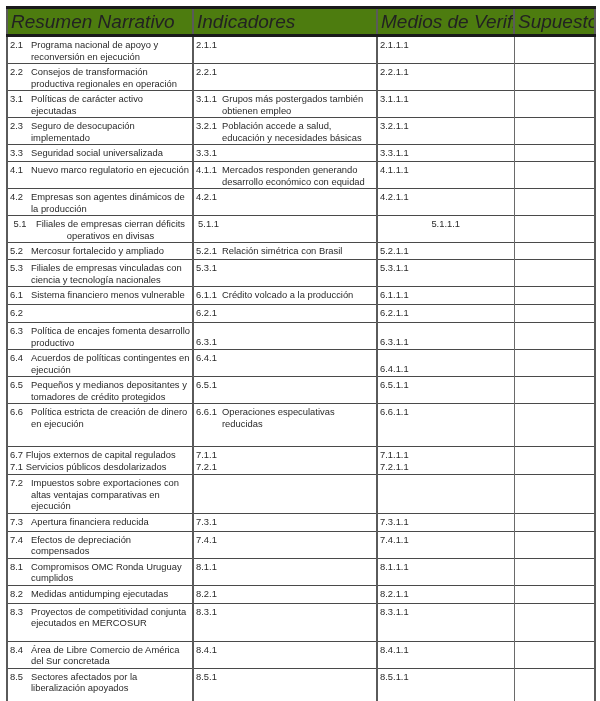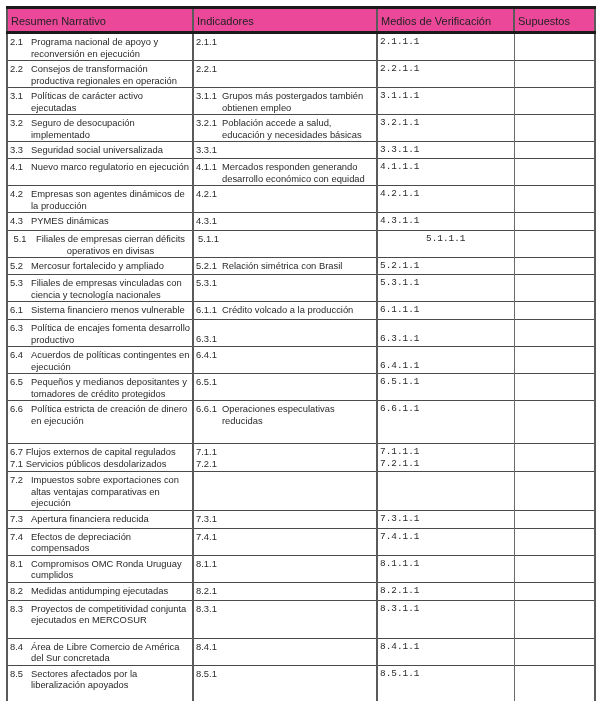--- a/index.html
+++ b/index.html
@@ -27,44 +27,45 @@
       border-top: 3px solid #1a1a1a;
       border-bottom: 4px solid #1a1a1a;
       border-left: 2px solid #5a5a5a;
       border-right: 2px solid #5a5a5a;
     }
     col.c1 { width: 186px; }
     col.c2 { width: 184px; }
     col.c3 { width: 137px; }
     col.c4 { width: 81px; }
     thead th {
-      background: #ec4899;
+      background: #4d7c0f;
       font-weight: normal;
-      font-size: 11px;
+      font-size: 19px;
       text-align: left;
       padding: 2px 3px 1px 3px;
       height: 19px;
       border-bottom: 3px solid #1a1a1a;
       border-right: 2px solid #5a5a5a;
       color: #222;
       white-space: nowrap;
       overflow: hidden;
+      font-style: italic;
     }
     thead th:last-child { border-right: none; }
     tbody td {
       font-size: 9.4px;
       line-height: 11.5px;
       vertical-align: top;
       padding: 2px 2px 1px 2px;
       border-top: 1.5px solid #4a4a4a;
       border-right: 2px solid #5a5a5a;
       overflow: hidden;
     }
     tbody td:last-child { border-right: none; }
-    tbody td.c3cell { border-right: 1px solid #6a6a6a; font-family: Liberation Mono, monospace; }
+    tbody td.c3cell { border-right: 1px solid #6a6a6a; }
     .item {
       display: flex;
       align-items: flex-start;
     }
     .num {
       flex: 0 0 auto;
       width: 20px;
       white-space: nowrap;
     }
     .txt { flex: 1 1 auto; padding-left: 1px; }
@@ -141,21 +142,21 @@
             </div>
           </td>
           <td class="c3cell">
             <span class="line">3.1.1.1</span>
           </td>
           <td><span></span></td>
         </tr>
         <tr style="height: 25px;">
           <td>
             <div class="item">
-              <span class="num">3.2</span>
+              <span class="num">2.3</span>
               <span class="txt">Seguro de desocupación implementado</span>
             </div>
           </td>
           <td class="ind">
             <div class="item">
               <span class="num">3.2.1</span>
               <span class="txt">Población accede a salud, educación  y necesidades básicas</span>
             </div>
           </td>
           <td class="c3cell">
@@ -210,38 +211,20 @@
             <div class="item">
               <span class="num">4.2.1</span>
               <span class="txt"></span>
             </div>
           </td>
           <td class="c3cell">
             <span class="line">4.2.1.1</span>
           </td>
           <td><span></span></td>
         </tr>
-        <tr style="height: 18px;">
-          <td>
-            <div class="item">
-              <span class="num">4.3</span>
-              <span class="txt">PYMES dinámicas</span>
-            </div>
-          </td>
-          <td class="ind">
-            <div class="item">
-              <span class="num">4.3.1</span>
-              <span class="txt"></span>
-            </div>
-          </td>
-          <td class="c3cell">
-            <span class="line">4.3.1.1</span>
-          </td>
-          <td><span></span></td>
-        </tr>
         <tr style="height: 26px; text-align: center;">
           <td>
             <div class="item">
               <span class="num">5.1</span>
               <span class="txt">Filiales de empresas cierran déficits operativos en divisas</span>
             </div>
           </td>
           <td class="ind">
             <div class="item">
               <span class="num">5.1.1</span>
@@ -297,20 +280,38 @@
             </div>
           </td>
           <td class="ind">
             <div class="item">
               <span class="num">6.1.1</span>
               <span class="txt">Crédito volcado a la producción</span>
             </div>
           </td>
           <td class="c3cell">
             <span class="line">6.1.1.1</span>
+          </td>
+          <td><span></span></td>
+        </tr>
+        <tr style="height: 18px;">
+          <td>
+            <div class="item">
+              <span class="num">6.2</span>
+              <span class="txt"></span>
+            </div>
+          </td>
+          <td class="ind">
+            <div class="item">
+              <span class="num">6.2.1</span>
+              <span class="txt"></span>
+            </div>
+          </td>
+          <td class="c3cell">
+            <span class="line">6.2.1.1</span>
           </td>
           <td><span></span></td>
         </tr>
         <tr style="height: 25px;">
           <td>
             <div class="item">
               <span class="num">6.3</span>
               <span class="txt">Política de encajes fomenta desarrollo  productivo</span>
             </div>
           </td>

